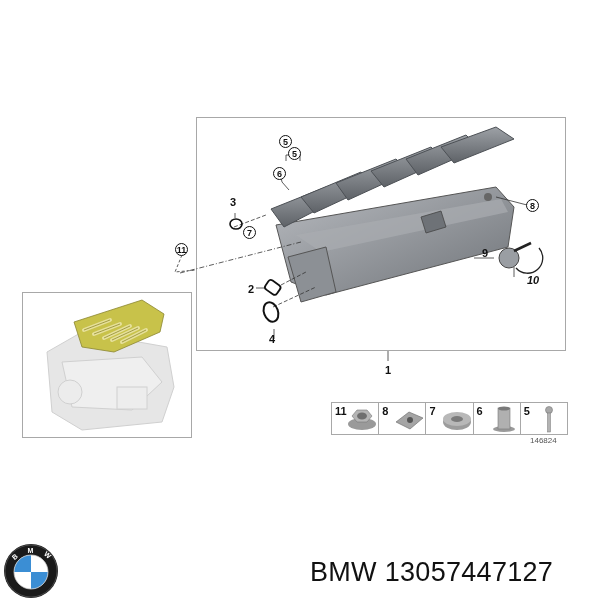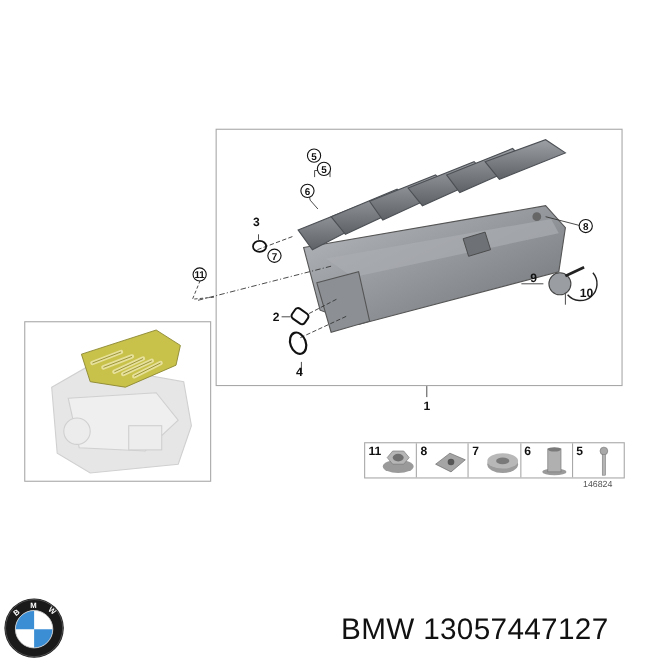--- a/index.html
+++ b/index.html
@@ -100,21 +100,21 @@
 </svg>
 
 <div class="circ" style="left:175px;top:243px;">11</div>
 <div class="circ" style="left:279px;top:135px;">5</div>
 <div class="circ" style="left:288px;top:147px;">5</div>
 <div class="circ" style="left:273px;top:167px;">6</div>
 <div class="callout" style="left:230px;top:196px;">3</div>
 <div class="circ" style="left:243px;top:226px;">7</div>
 <div class="circ" style="left:526px;top:199px;">8</div>
 <div class="callout" style="left:482px;top:247px;">9</div>
-<div class="callout" style="left:527px;top:261px;">10</div>
+<div class="callout" style="left:527px;top:274px;font-style:italic;">10</div>
 <div class="callout" style="left:248px;top:283px;">2</div>
 <div class="callout" style="left:269px;top:333px;">4</div>
 <div class="callout" style="left:385px;top:364px;">1</div>
 
 <div class="strip">
   <div class="cell">
     <span class="num">11</span>
     <svg width="32" height="26" viewBox="0 0 32 26">
       <ellipse cx="16" cy="18" rx="14" ry="6" fill="#9a9a9a"></ellipse>
       <polygon points="6,10 11,4 21,4 26,10 21,16 11,16" fill="#b5b5b5" stroke="#777" stroke-width="0.6"></polygon>

